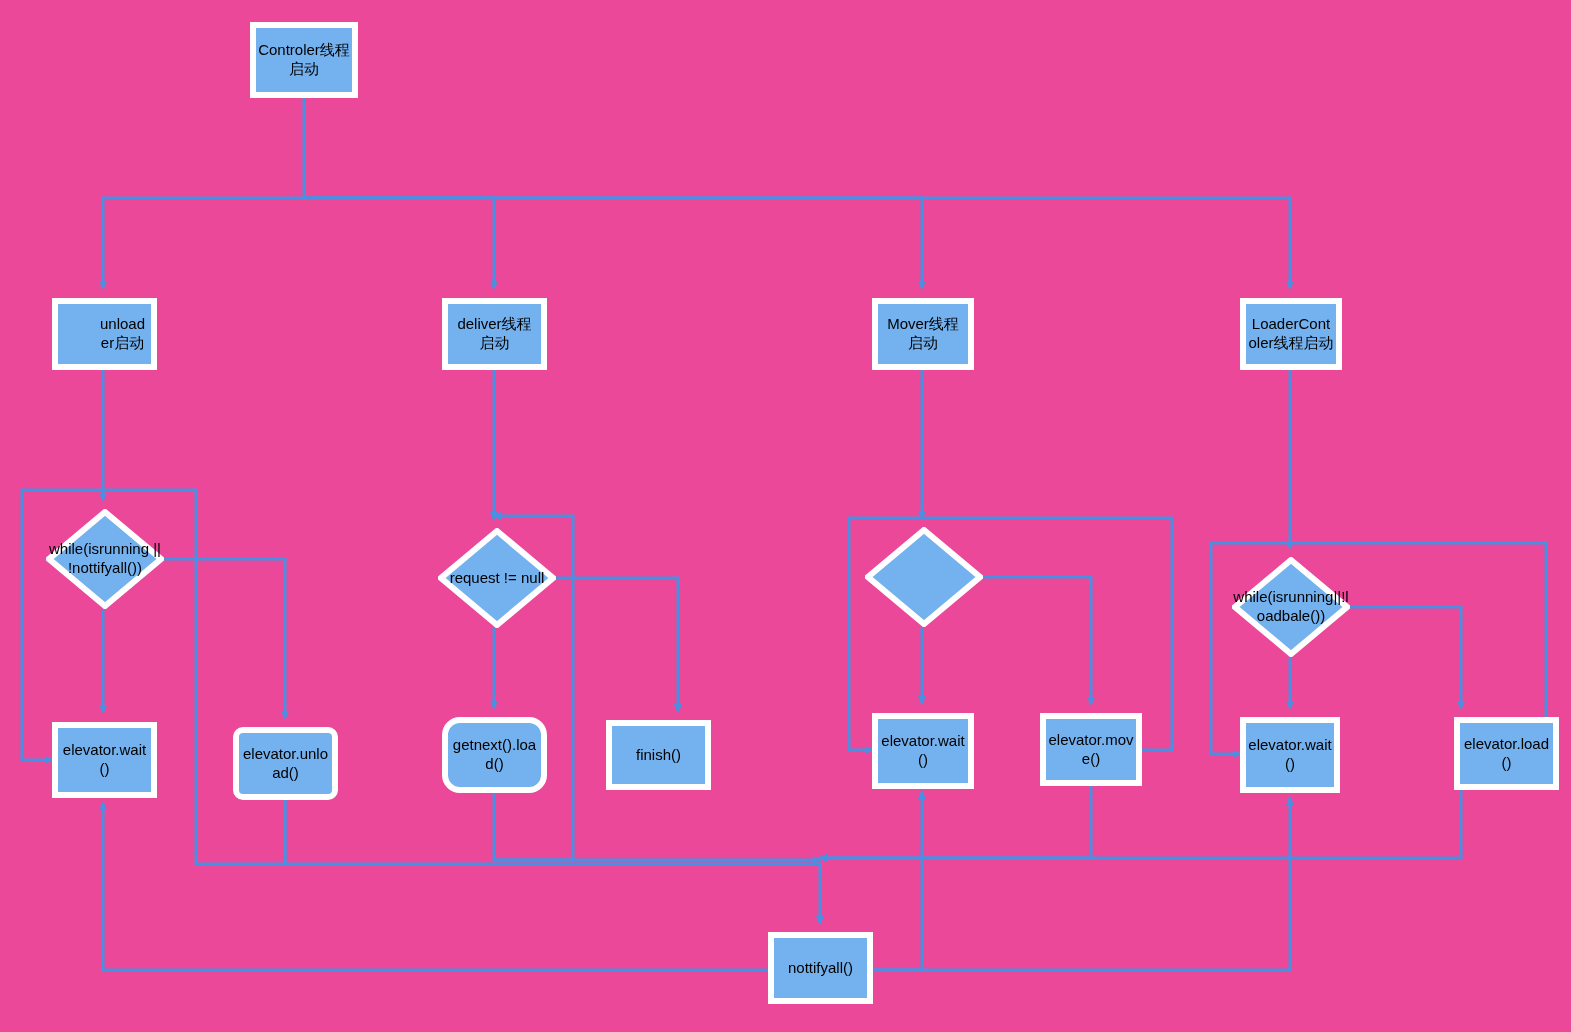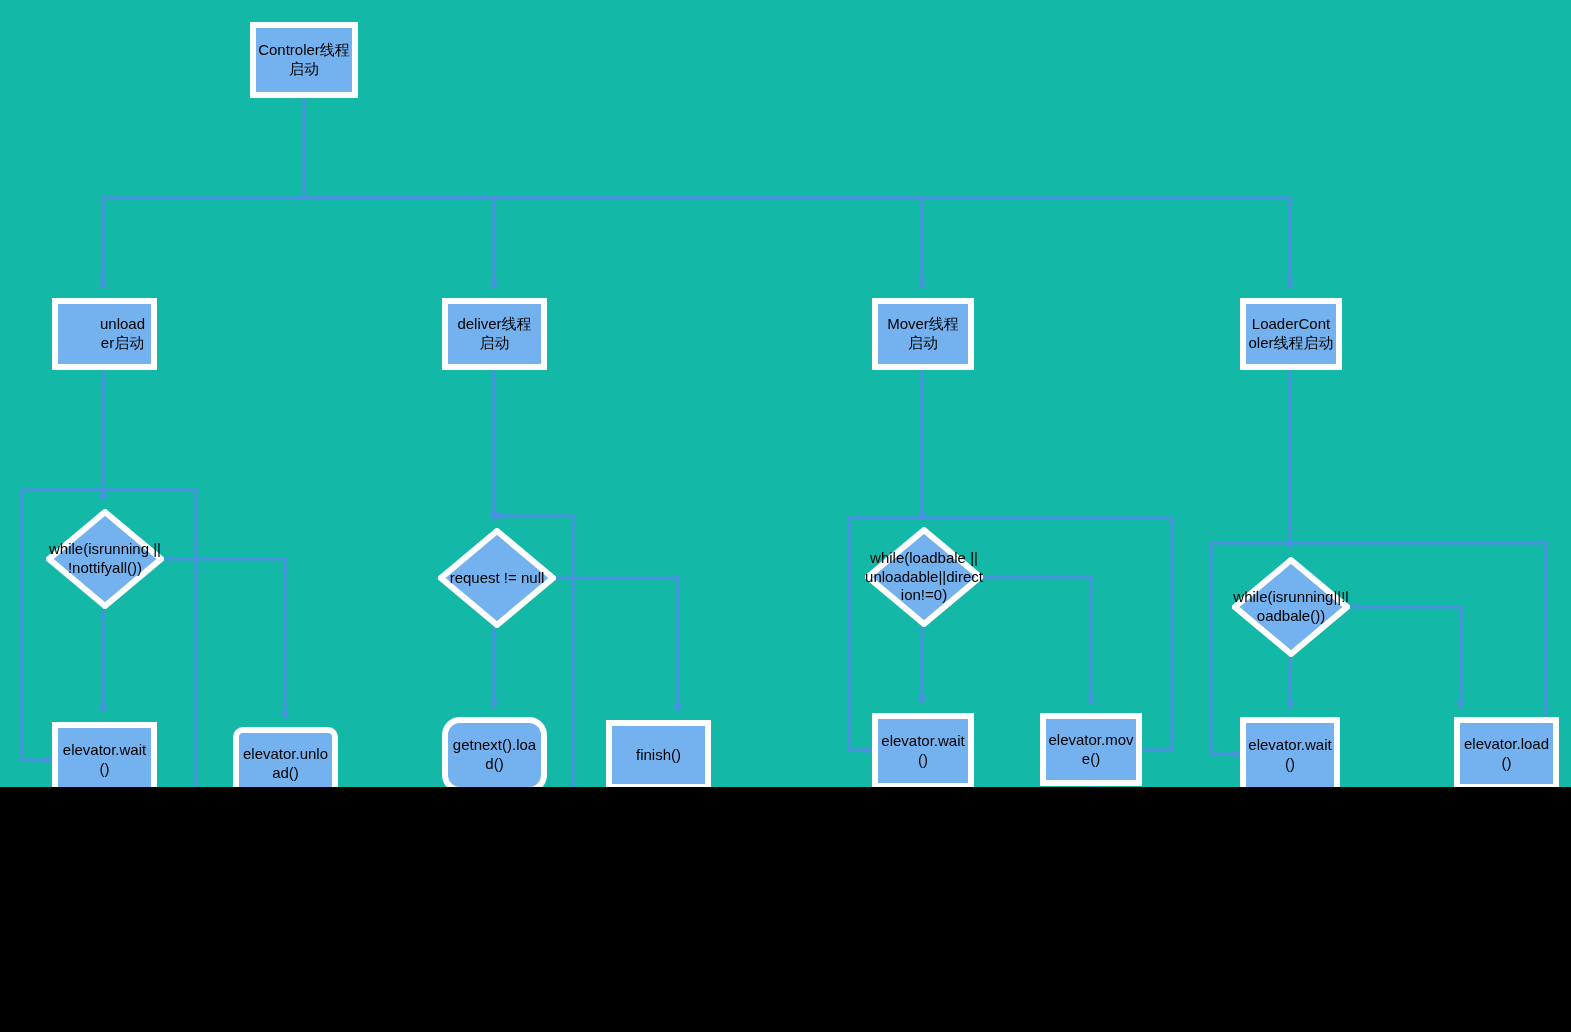--- a/index.html
+++ b/index.html
@@ -3,22 +3,22 @@
 <meta charset="utf-8">
 <style>
   html, body {
     margin: 0;
     padding: 0;
     background: #000000;
   }
   #canvas {
     position: relative;
     width: 1571px;
-    height: 787px;
-    background: #14b8a6;
+    height: 1032px;
+    background: #ec4899;
     overflow: hidden;
     font-family: "Liberation Sans", sans-serif;
   }
   svg.edges {
     position: absolute;
     left: 0;
     top: 0;
     width: 1571px;
     height: 1032px;
     pointer-events: none;
@@ -135,21 +135,20 @@
       <div class="node diamond-wrap" style="left: 438px; top: 528px; width: 118px; height: 100px; justify-content: center;">
         <svg class="diamond-shape" viewBox="0 0 118 100">
           <polygon points="59,3 115,50 59,97 3,50" fill="#74b1ef" stroke="#ffffff" stroke-width="6"></polygon>
         </svg>
         <span class="diamond-label">request != null</span>
       </div>
       <div class="node diamond-wrap" style="left: 865px; top: 527px; width: 118px; height: 100px;">
         <svg class="diamond-shape" viewBox="0 0 118 100">
           <polygon points="59,3 115,50 59,97 3,50" fill="#74b1ef" stroke="#ffffff" stroke-width="6"></polygon>
         </svg>
-        <span class="diamond-label">while(loadbale || unloadable||direction!=0)</span>
       </div>
       <div class="node diamond-wrap" style="left: 1232px; top: 557px; width: 118px; height: 100px;">
         <svg class="diamond-shape" viewBox="0 0 118 100">
           <polygon points="59,3 115,50 59,97 3,50" fill="#74b1ef" stroke="#ffffff" stroke-width="6"></polygon>
         </svg>
         <span class="diamond-label">while(isrunning||!loadbale())</span>
       </div>
       <div class="node rect" style="left: 52px; top: 722px; width: 105px; height: 76px;">
         <span class="node-text">elevator.wait()</span>
       </div>

